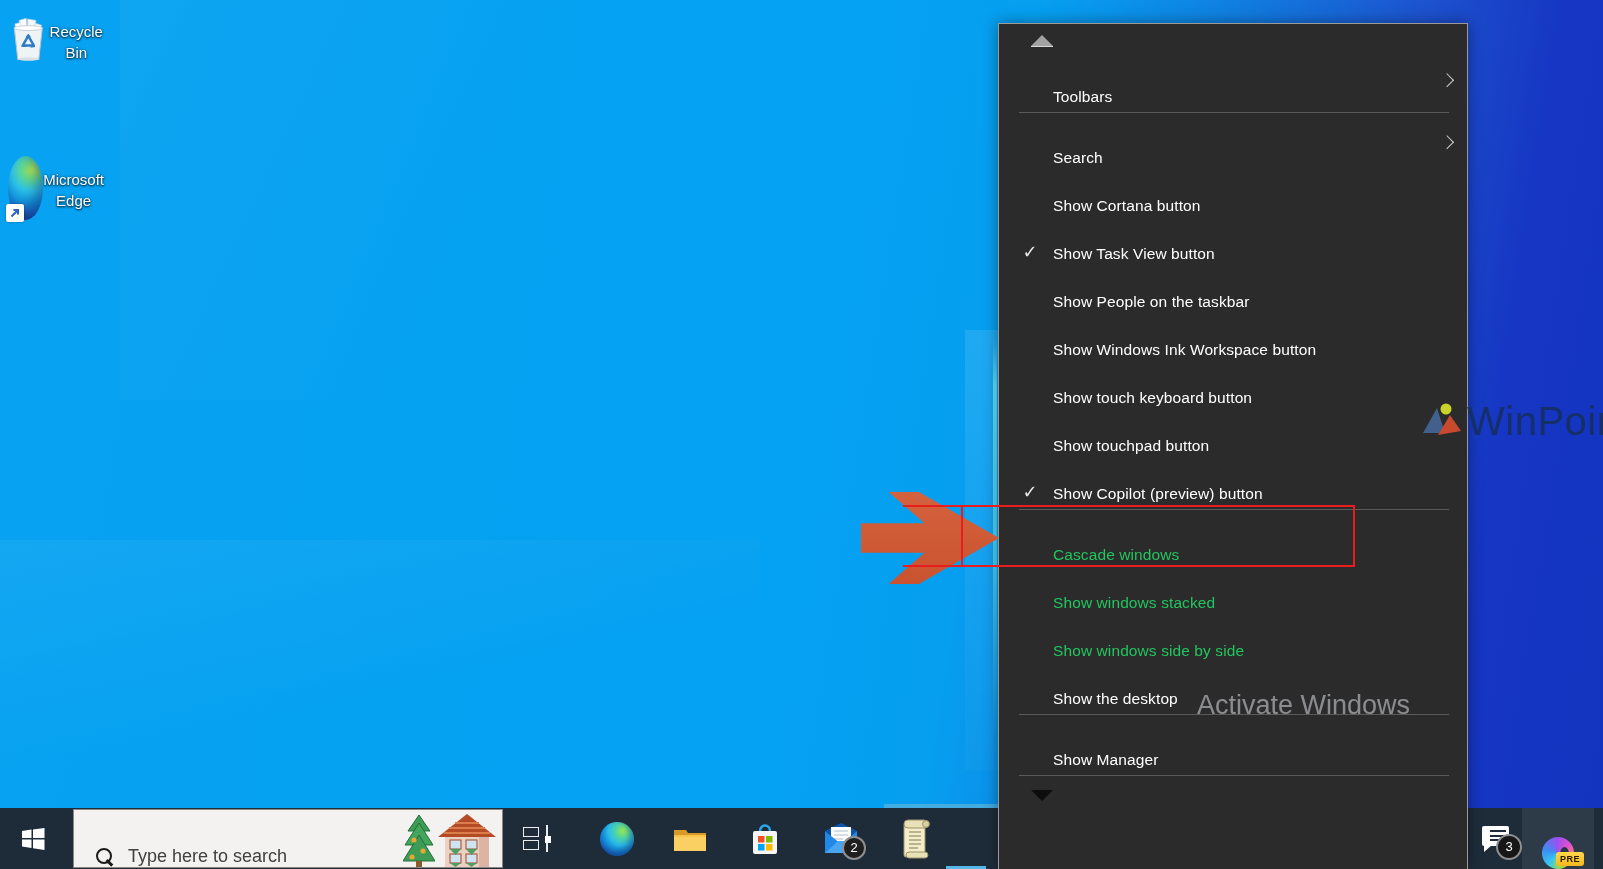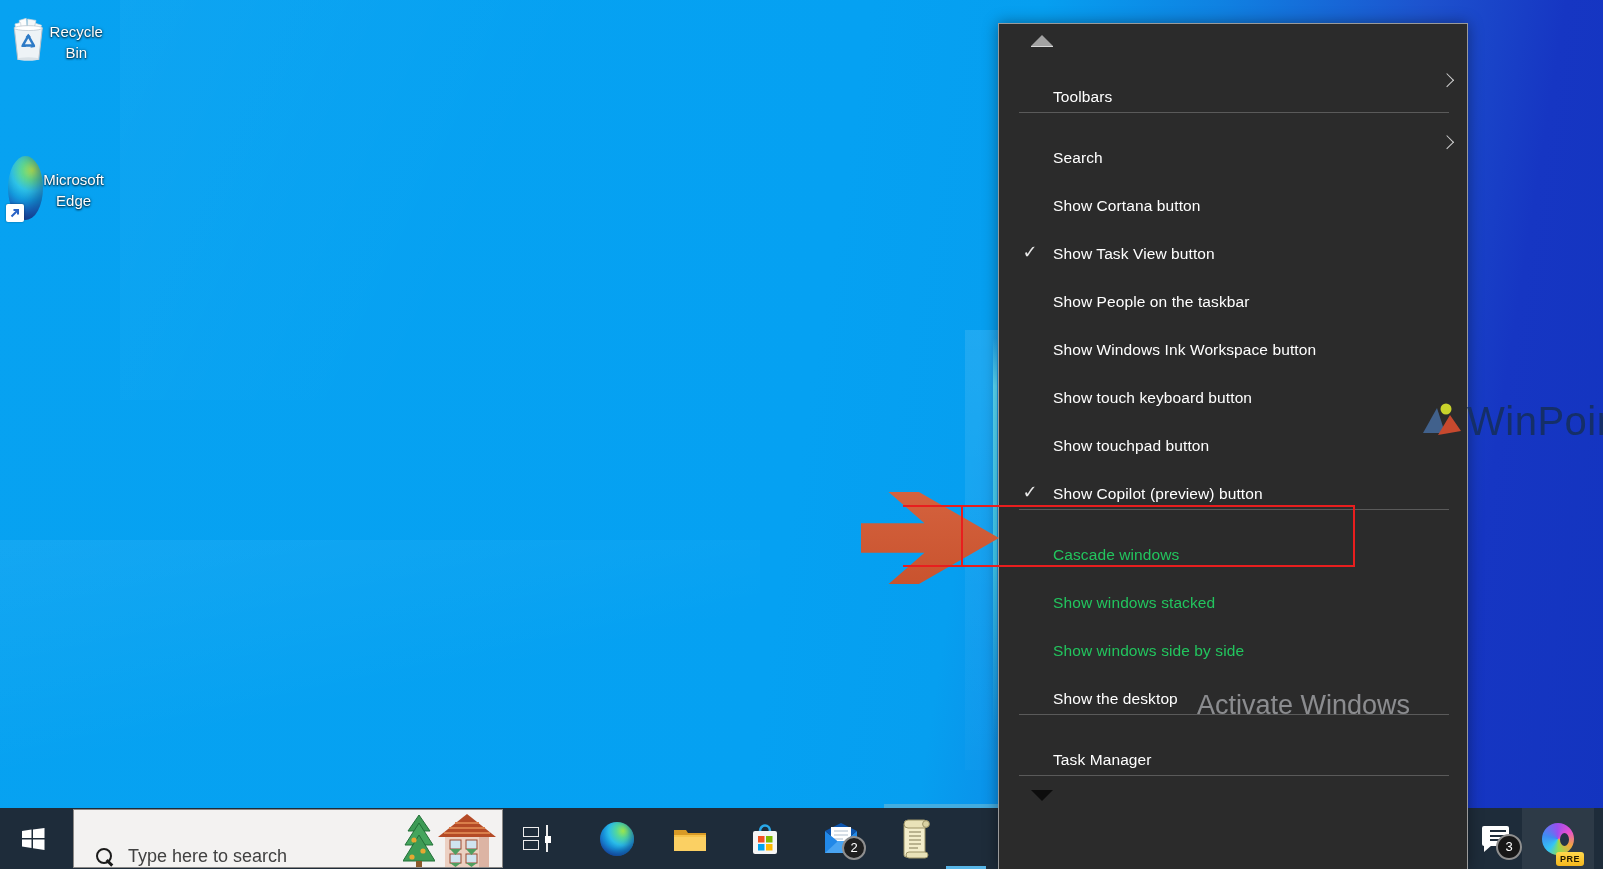--- a/index.html
+++ b/index.html
@@ -93,21 +93,21 @@
   .underline-ind{position:absolute;left:946px;bottom:0;width:40px;height:3px;background:#58b6e8;}
   .tray-btn{position:absolute;top:0;height:100%;display:flex;align-items:center;justify-content:center;}
   .bubble-wrap{position:relative;width:30px;height:26px;}
   .bubble{position:absolute;left:0;top:0;width:27px;height:20px;background:#fff;border-radius:2px;
     display:flex;flex-direction:column;align-items:flex-end;justify-content:center;gap:2.5px;padding-right:3px;box-sizing:border-box;}
   .bubble span{display:block;width:16px;height:2px;background:#1e2c3a;}
   .bubble::after{content:'';position:absolute;left:2px;bottom:-6px;width:0;height:0;
     border-top:7px solid #fff;border-right:8px solid transparent;}
   .notif-badge{right:-10px;bottom:-8px;width:22px;height:22px;background:#171717;}
   .copilot-btn{position:absolute;left:1522px;top:0;width:72px;height:100%;background:rgba(255,255,255,0.07);
-    display:flex;align-items:center;justify-content:center;}
+    display:flex;align-items:flex-end;justify-content:center;}
   .copilot-ico{position:relative;width:32px;height:32px;border-radius:50%;
     background:conic-gradient(from 220deg,#35c6f4,#3f8cf2 18%,#9a4ff0 38%,#e84fd0 55%,#f2a93c 72%,#8ede52 88%,#35c6f4 100%);}
   .copilot-ico::after{content:'';position:absolute;right:5px;top:10px;width:9px;height:13px;border-radius:50%;background:#243447;}
   .pre-badge{position:absolute;right:10px;bottom:3px;background:linear-gradient(#ffd84d,#f4b71c);
     color:#231a00;font-size:9px;font-weight:bold;letter-spacing:.5px;padding:2px 4px;border-radius:3px;}
 </style>
 </head>
 <body>
 
 <div id="screen">
@@ -201,21 +201,21 @@
     </div>
     <div class="menu-item disabled">
       <span class="label">Show windows side by side</span>
     </div>
     <div class="menu-item">
       <span class="label">Show the desktop</span>
     </div>
     <div class="menu-sep"></div>
 
     <div class="menu-item">
-      <span class="label">Task Manager</span>
+      <span class="label">Show Manager</span>
     </div>
     <div class="menu-sep"></div>
     <div class="scroll-row bottom">
         <span class="tri-down"></span>
       </div>
   </div>
 
   <div class="winpoin">
     <svg width="46" height="42" viewBox="0 0 46 42">
       <polygon points="4,33 18,8 26,33" fill="#41618c"></polygon>

